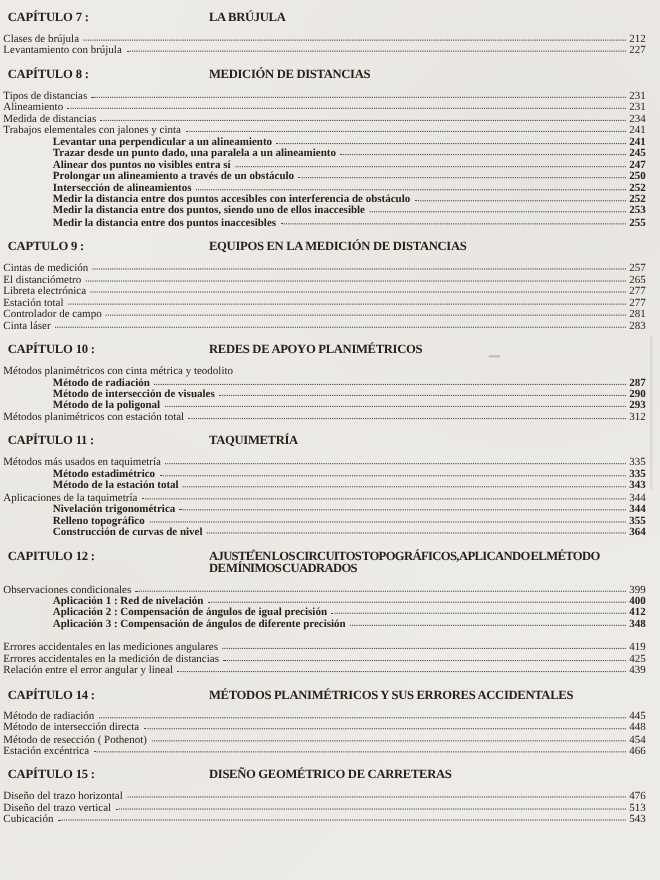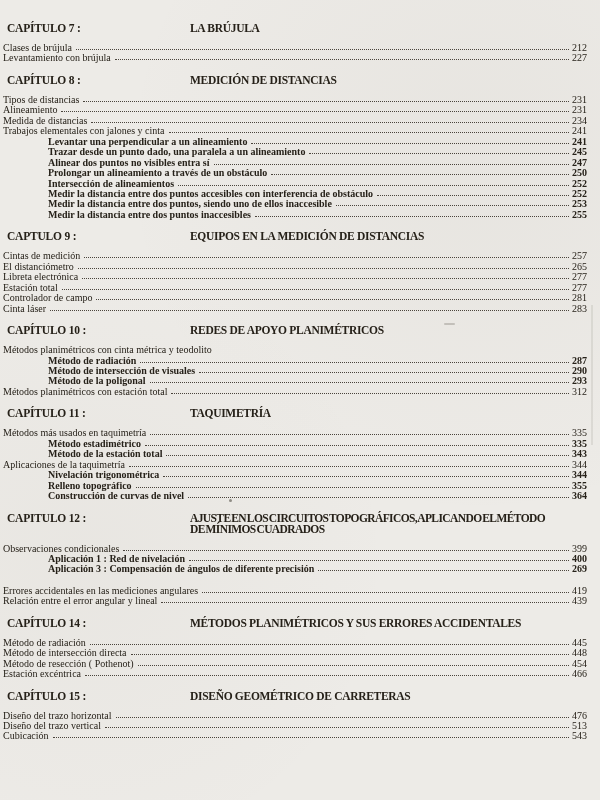--- a/index.html
+++ b/index.html
@@ -14,21 +14,21 @@
     position: relative;
     box-sizing: border-box;
     width: 600px; height: 800px;
     padding: 7px 13px 0 3px;
     background:
       radial-gradient(circle at 80% 20%, rgba(120,110,95,0.05), transparent 45%),
       radial-gradient(circle at 15% 70%, rgba(120,110,95,0.04), transparent 40%),
       #edebe7;
   }
   .section { margin-top: 11px; }
-  .section:first-child { margin-top: 16px; }
+  .section:first-child { margin-top: 4px; }
   .section-header { position: relative; margin-bottom: 8px; min-height: 12px; }
   .chapter-label {
     position: absolute; left: 4px; top: 0;
     font-weight: bold; font-size: 11.5px; line-height: 11.5px;
     letter-spacing: -0.2px; white-space: nowrap;
   }
   .chapter-title {
     display: block; margin-left: 187px;
     font-weight: bold; font-size: 11.5px; line-height: 11.5px;
     letter-spacing: -0.3px; white-space: pre-line;
@@ -304,37 +304,47 @@
     <span class="leader"></span>
     <span class="entry-page">399</span>
   </div>
 
   <div class="entry indent">
     <span class="entry-text">Aplicación 1 : Red de nivelación</span>
     <span class="leader"></span>
     <span class="entry-page">400</span>
   </div>
 
+  <div class="entry indent">
+    <span class="entry-text">Aplicación 2 : Compensación de ángulos de igual precisión</span>
+    <span class="leader"></span>
+    <span class="entry-page">412</span>
+  </div>
 
   <div class="entry indent">
     <span class="entry-text">Aplicación 3 : Compensación de ángulos de diferente precisión</span>
     <span class="leader"></span>
-    <span class="entry-page">269</span>
+    <span class="entry-page">348</span>
   </div>
 </div>
   </div>
 
   <div class="section">
     <div class="entries">
   <div class="entry">
     <span class="entry-text">Errores accidentales en las mediciones angulares</span>
     <span class="leader"></span>
     <span class="entry-page">419</span>
   </div>
 
+  <div class="entry">
+    <span class="entry-text">Errores accidentales en la medición de distancias</span>
+    <span class="leader"></span>
+    <span class="entry-page">425</span>
+  </div>
 
   <div class="entry">
     <span class="entry-text">Relación entre el error angular y lineal</span>
     <span class="leader"></span>
     <span class="entry-page">439</span>
   </div>
 </div>
   </div>
 
   <div class="section">

